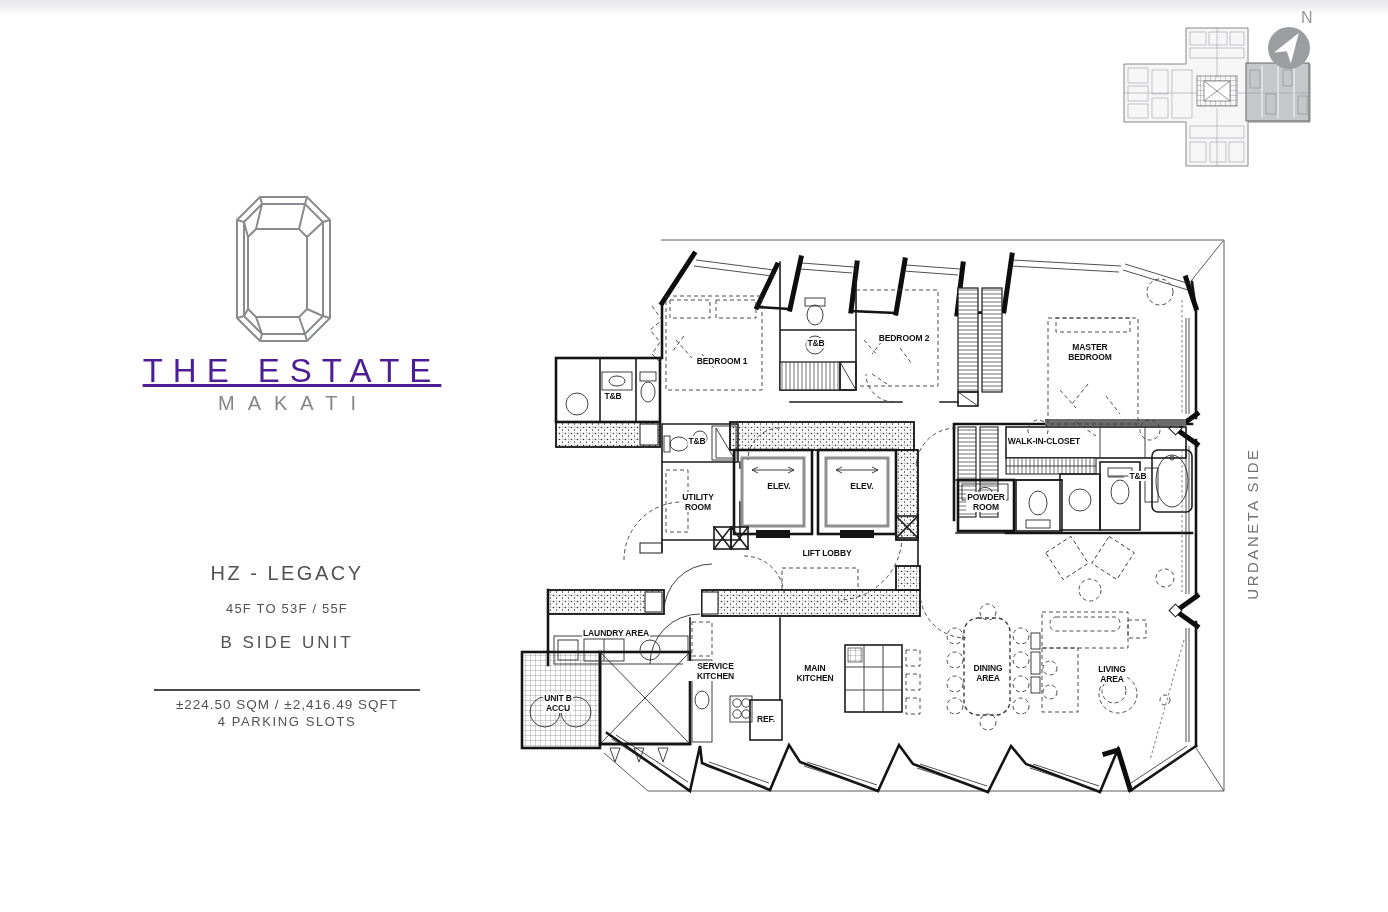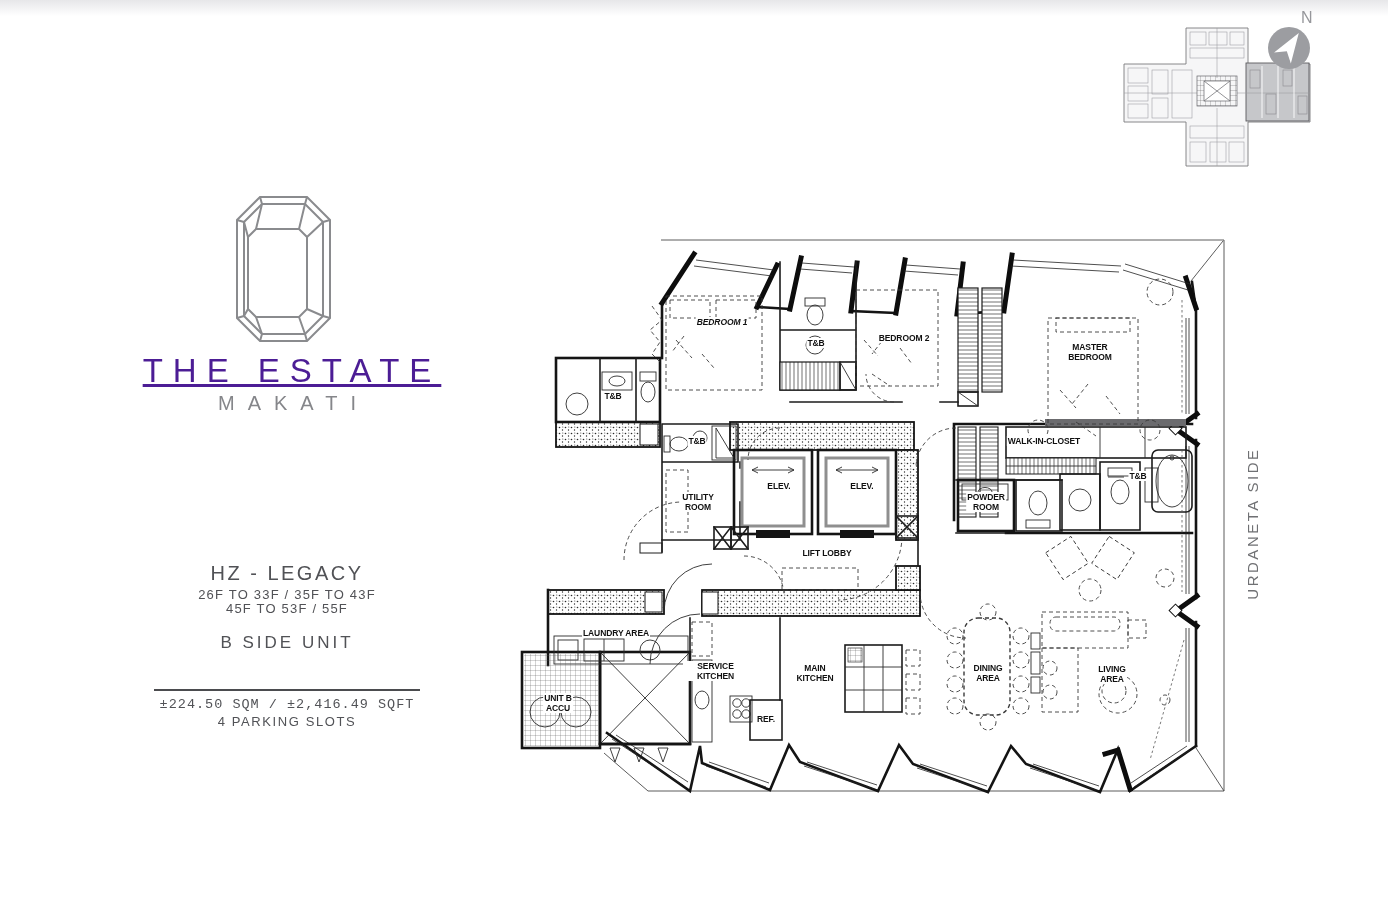--- a/index.html
+++ b/index.html
@@ -21,21 +21,21 @@
   
   .panel{position:absolute;left:117px;width:340px;text-align:center;color:#515256;}
   .brand-title{top:352px;font-size:33px;letter-spacing:10px;text-indent:10px;color:#4c1d95;text-decoration:underline;}
   .brand-sub{top:392px;font-size:20px;letter-spacing:13px;text-indent:13px;color:#85868a;}
   .tower{top:562px;font-size:20px;letter-spacing:2.5px;}
   .floors{top:587px;font-size:13px;letter-spacing:1.2px;}
   .floors2{top:601px;font-size:13px;letter-spacing:1.2px;}
   .unit-name{top:633px;font-size:17px;letter-spacing:3px;}
   .unit-type{top:665px;font-size:17px;letter-spacing:1.6px;}
   .rule{position:absolute;left:154px;top:689px;width:266px;border-top:2px solid #4b4c4f;}
-  .area{top:697px;font-size:13.5px;letter-spacing:1px;font-family:Liberation Mono, monospace;}
+  .area{top:697px;font-size:13.5px;letter-spacing:1px;}
   .parking{top:714px;font-size:13px;letter-spacing:1.6px;}
   
   .plan-label{position:absolute;transform:translate(-50%,-50%);
       font-weight:bold;font-size:8.5px;line-height:1.18;letter-spacing:-0.1px;
       color:#101010;text-align:center;white-space:pre-line;background:#fff;padding:0 1px;}
   .side-label{position:absolute;left:1172px;top:515px;width:160px;text-align:center;
       font-size:15px;letter-spacing:2.5px;color:#6f7073;transform:rotate(-90deg);}
 </style>
 </head>
 <body>
@@ -386,29 +386,28 @@
         <rect x="782" y="568" width="76" height="22" class="dash"></rect>
         <path d="M1184,640 L1150,760" class="dash2"></path>
         <path d="M1182,300 V414 M1182,450 V592" class="dash2"></path>
       </g>
     </g>
   </svg>
 
   <div class="panel brand-title" style="position:absolute;">THE ESTATE</div>
   <div class="panel tower" style="position:absolute;">HZ - LEGACY</div>
   <div class="panel brand-sub" style="position:absolute;">MAKATI</div>
-  <div class="panel floors" style="position:absolute;">26F TO 33F / 35F TO 43F</div>
   <div class="panel floors2" style="position:absolute;">45F TO 53F / 55F</div>
   <div class="panel unit-name" style="position:absolute;">B SIDE UNIT</div>
   <div class="rule"></div>
   <div class="panel area" style="position:absolute;">±224.50 SQM / ±2,416.49 SQFT</div>
   <div class="panel parking" style="position:absolute;">4 PARKING SLOTS</div>
 
   <div id="plan-labels">
-      <div class="plan-label" style="left: 722px; top: 322px; font-style: italic;">BEDROOM 1</div>
+      <div class="plan-label" style="left: 722px; top: 361px;">BEDROOM 1</div>
       <div class="plan-label" style="left: 613px; top: 396px;">T&amp;B</div>
       <div class="plan-label" style="left: 816px; top: 343px;">T&amp;B</div>
       <div class="plan-label" style="left: 904px; top: 338px;">BEDROOM 2</div>
       <div class="plan-label" style="left: 1090px; top: 352px;">MASTER
 BEDROOM</div>
       <div class="plan-label" style="left: 1044px; top: 441px;">WALK-IN-CLOSET</div>
       <div class="plan-label" style="left: 1138px; top: 476px;">T&amp;B</div>
       <div class="plan-label" style="left: 986px; top: 502px;">POWDER
 ROOM</div>
       <div class="plan-label" style="left: 779px; top: 486px;">ELEV.</div>

